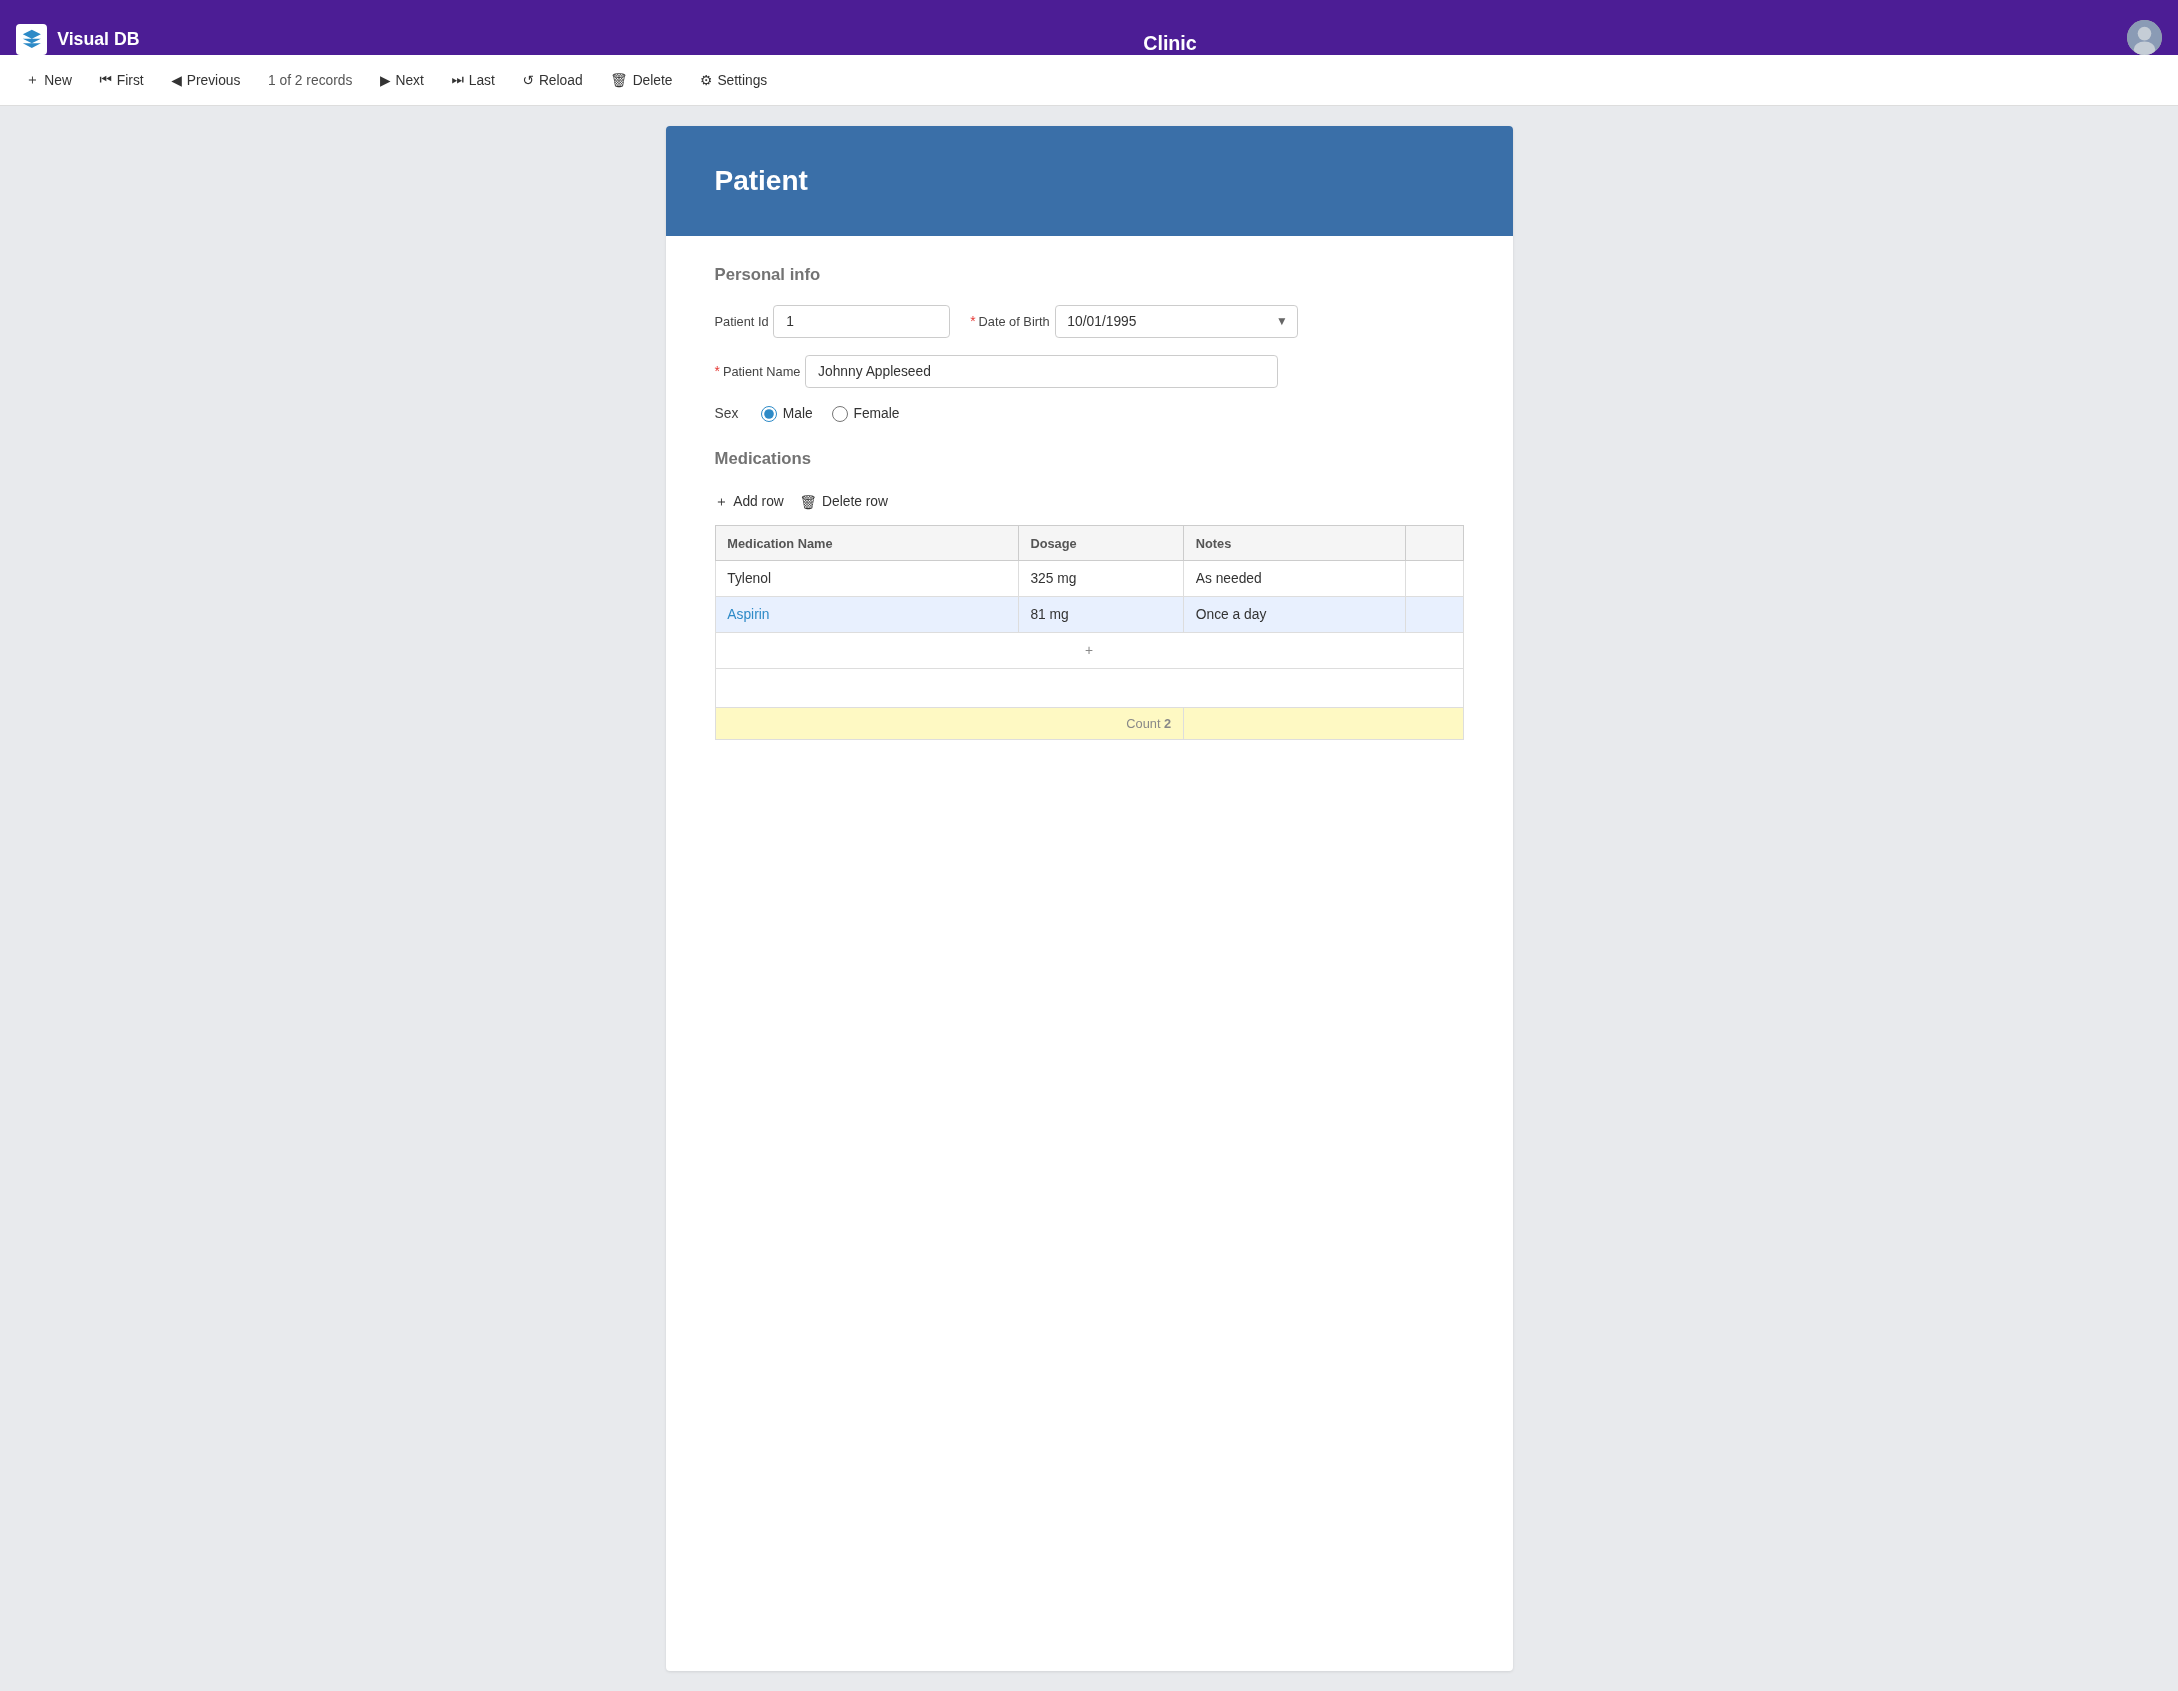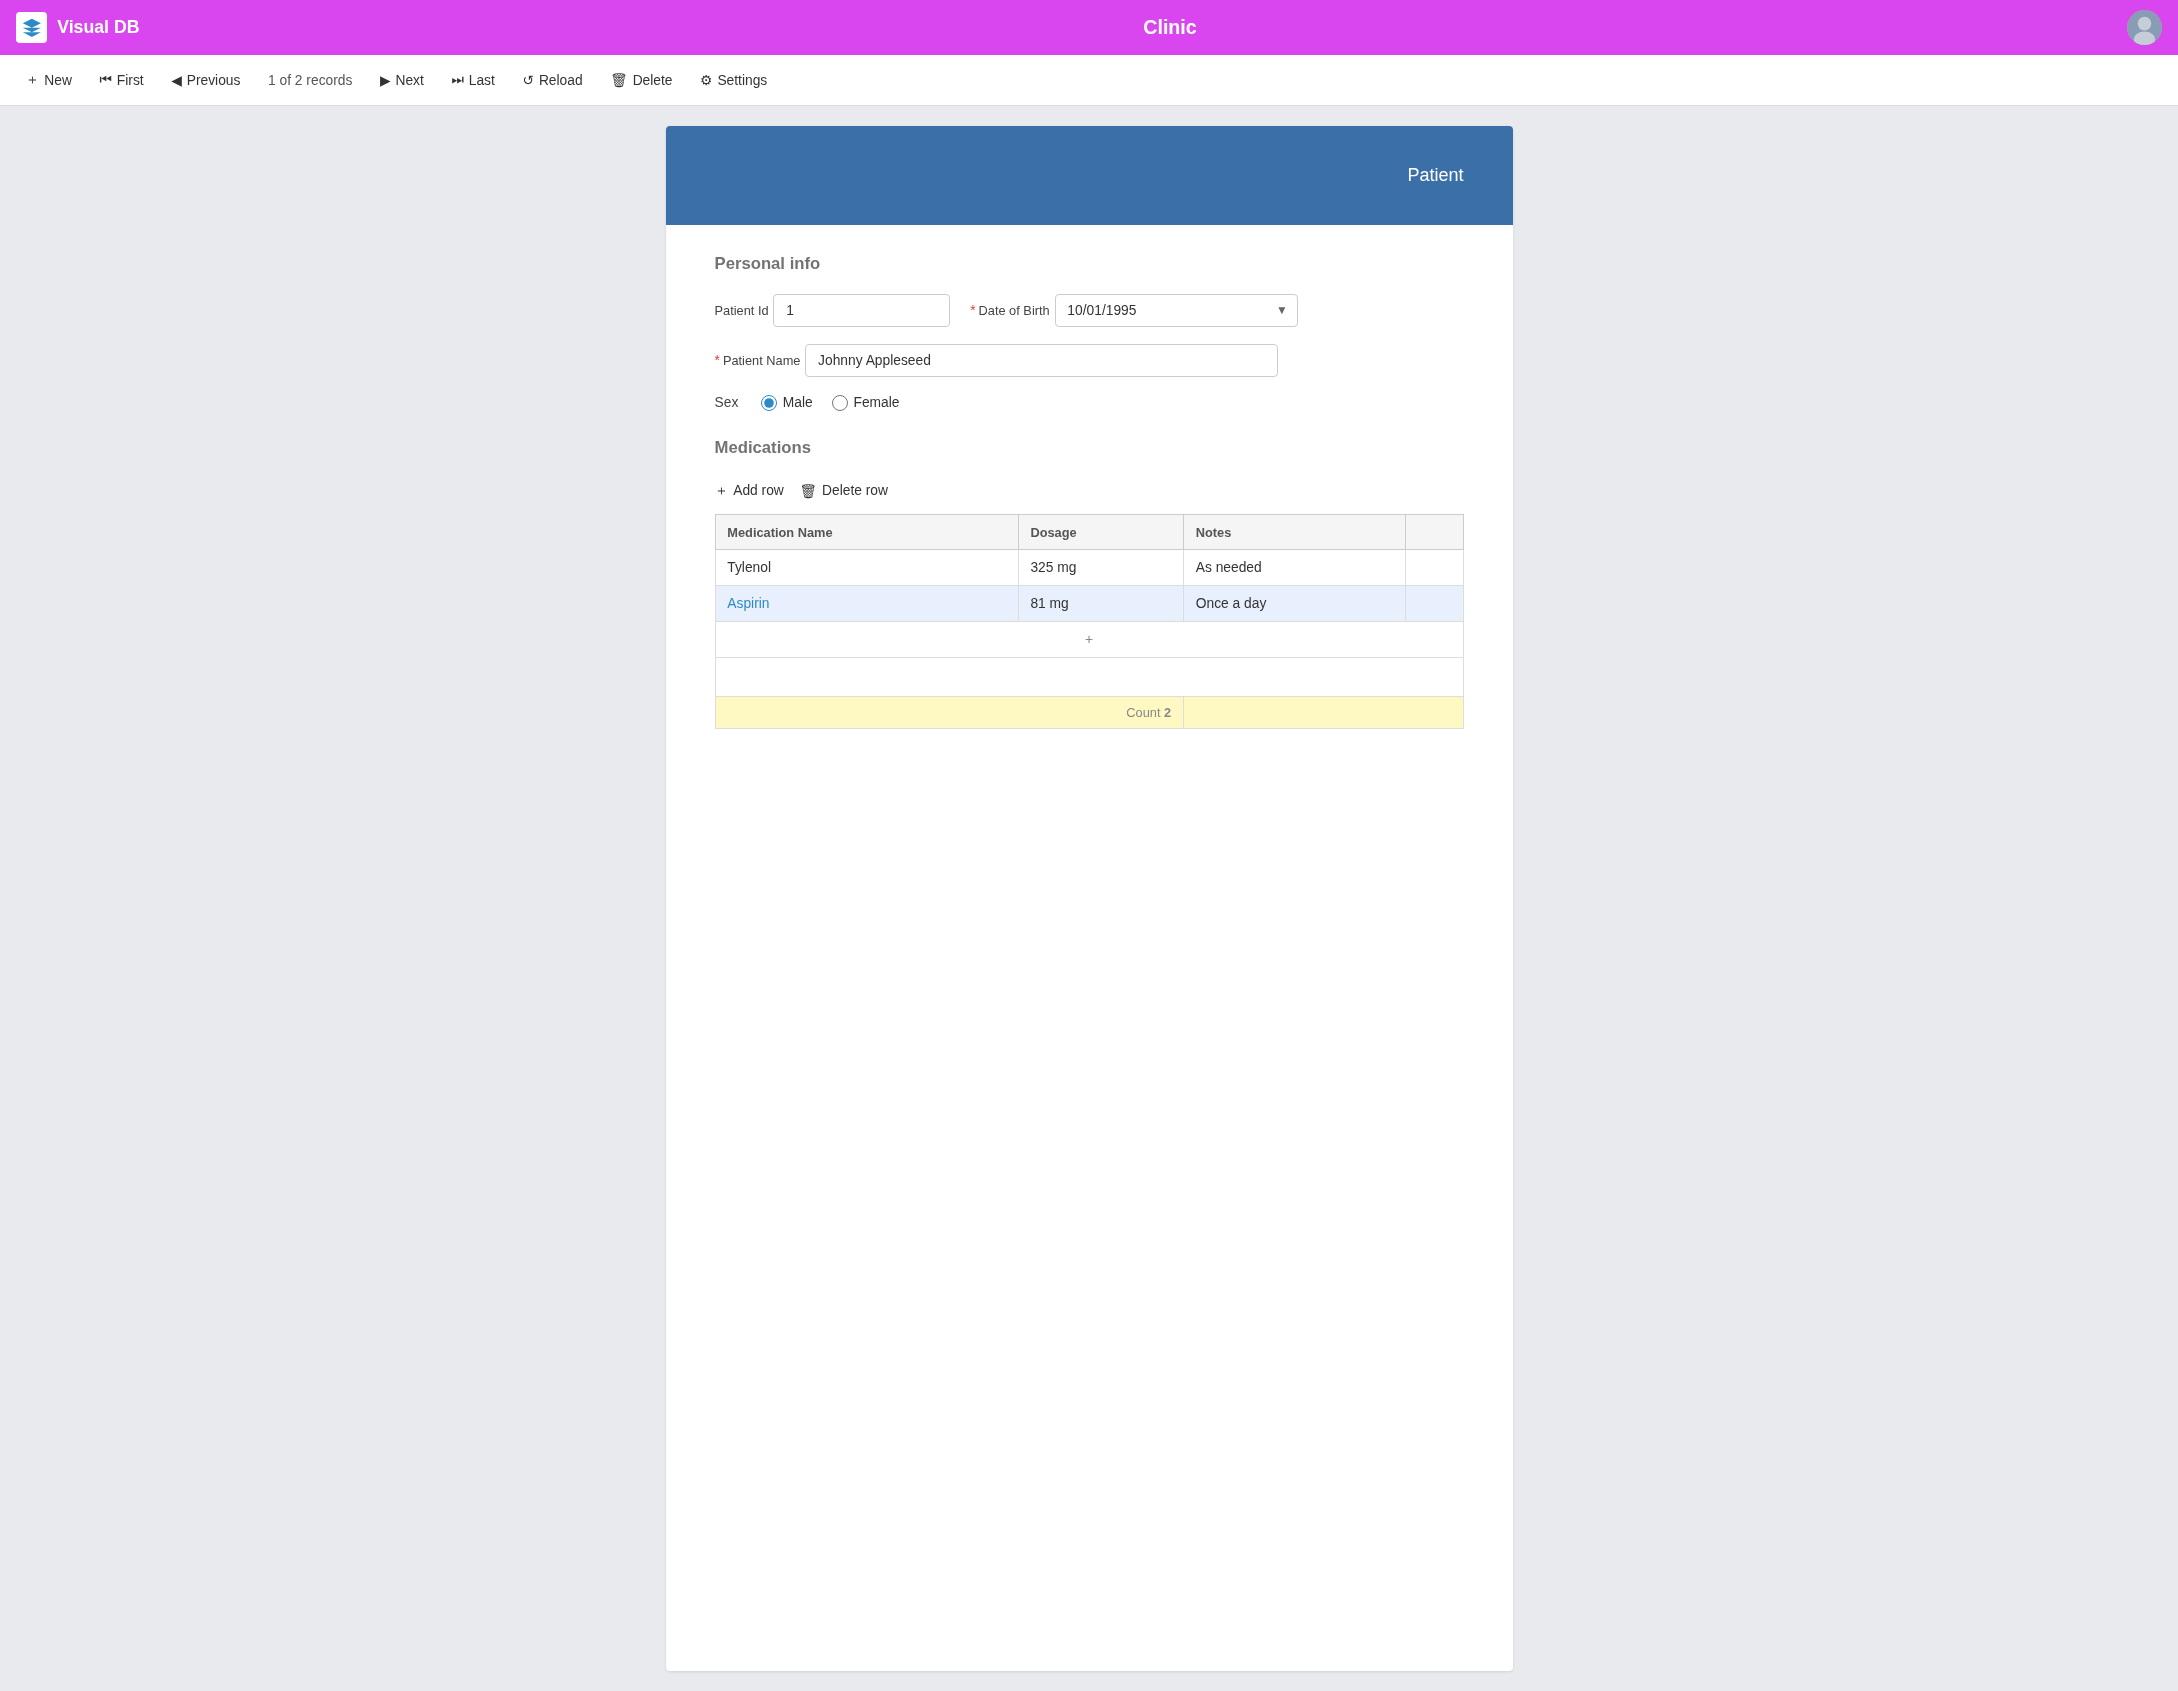--- a/index.html
+++ b/index.html
@@ -1,22 +1,22 @@
 <!DOCTYPE html>
 <html><head>
   <meta charset="utf-8">
   <style>
     * { box-sizing: border-box; margin: 0; padding: 0; }
     body { font-family: -apple-system, BlinkMacSystemFont, 'Segoe UI', Arial, sans-serif; background: #e8eaed; font-size: 13.8px; color: #333; }
 
     
     .top-nav {
-      background: #d946ef;
-      display: flex;
-      align-items: center;
+      background: #4c1d95;
+      display: flex;
+      align-items: flex-end;
       padding: 0 15.8px;
       height: 55px;
       color: white;
     }
     .top-nav-logo {
       display: flex;
       align-items: center;
       gap: 9.9px;
       font-size: 17.7px;
       font-weight: 600;
@@ -95,23 +95,22 @@
       box-shadow: 0 1px 3px rgba(0,0,0,0.1);
     }
 
     
     .form-header {
       background: #3a6fa8;
       padding: 39px 49px;
       color: white;
     }
     .form-header-title {
-      font-size: 18px;
-      font-weight: 400;
-      text-align: right;
+      font-size: 28px;
+      font-weight: 700;
     }
 
     
     .form-body {
       padding: 29.6px 49px;
     }
 
     .section-title {
       font-size: 16.7px;
       font-weight: 600;

